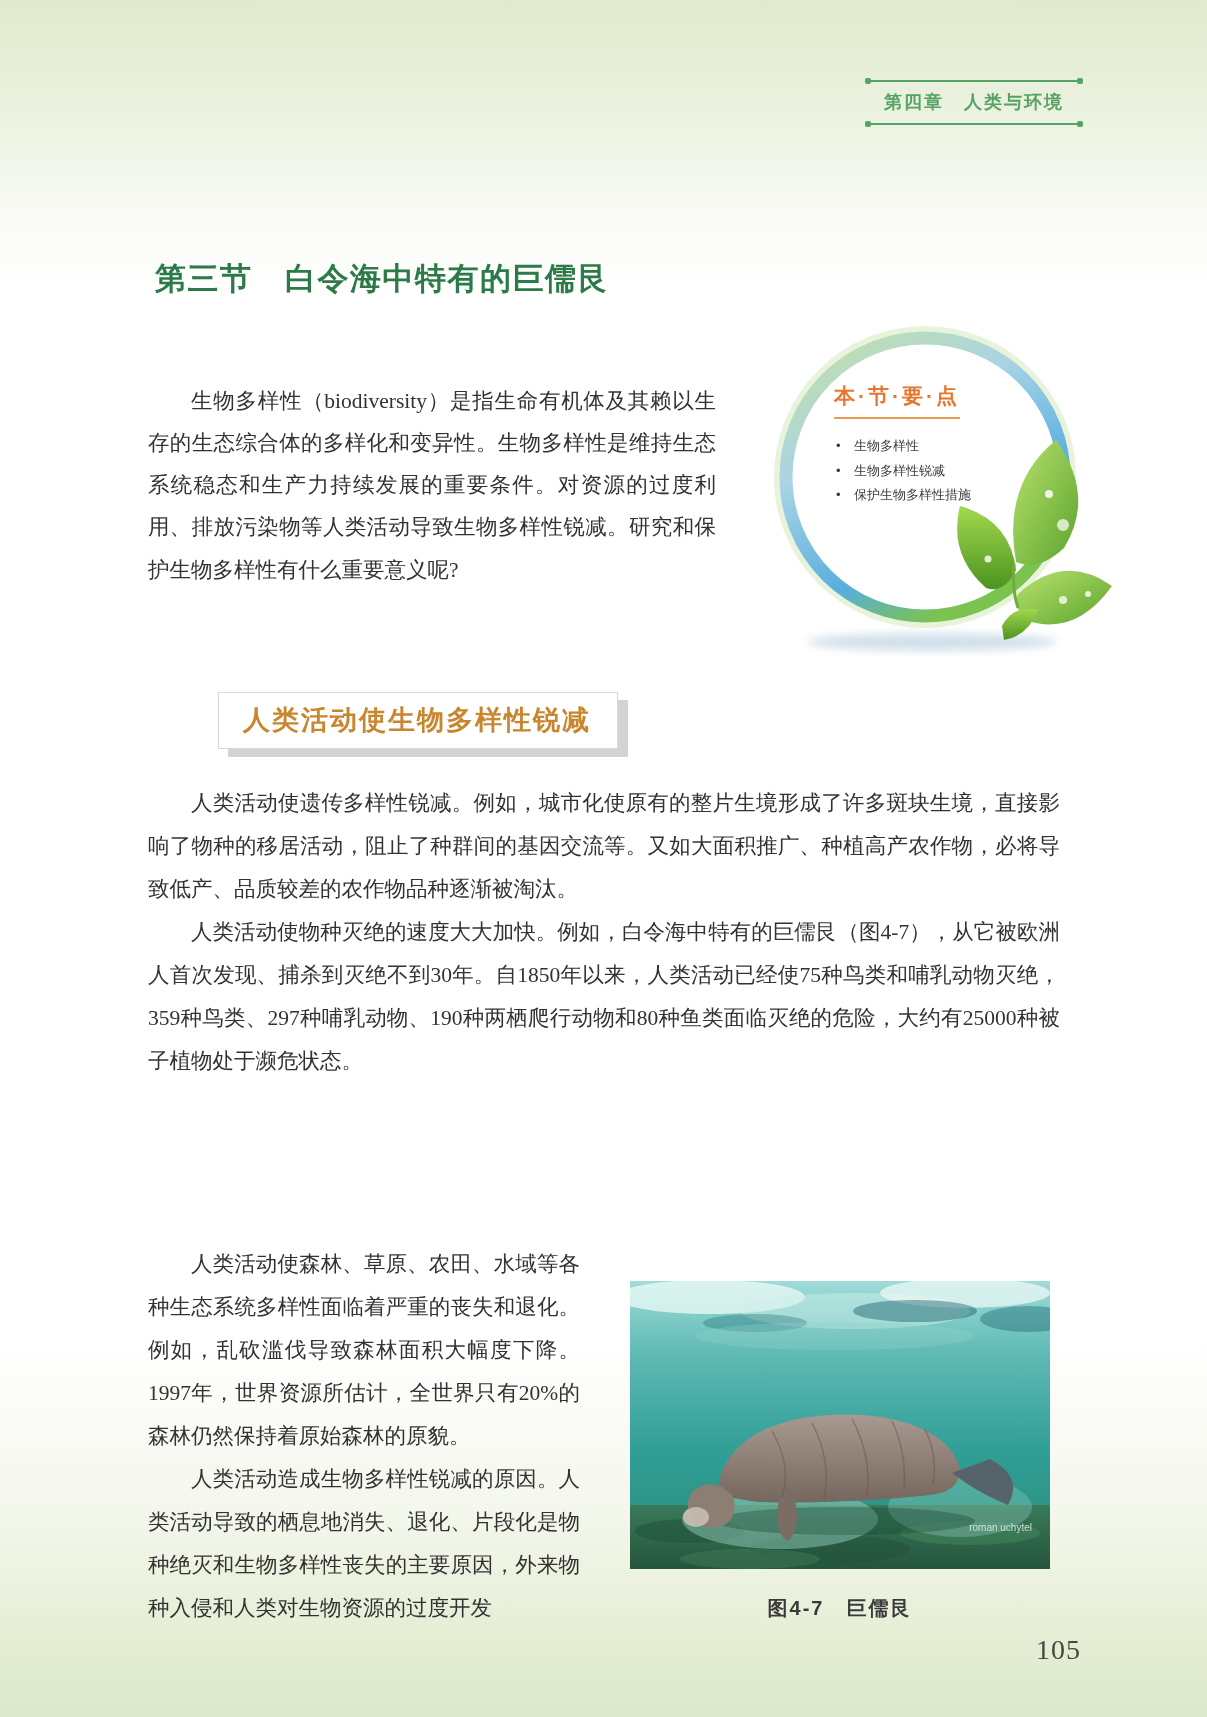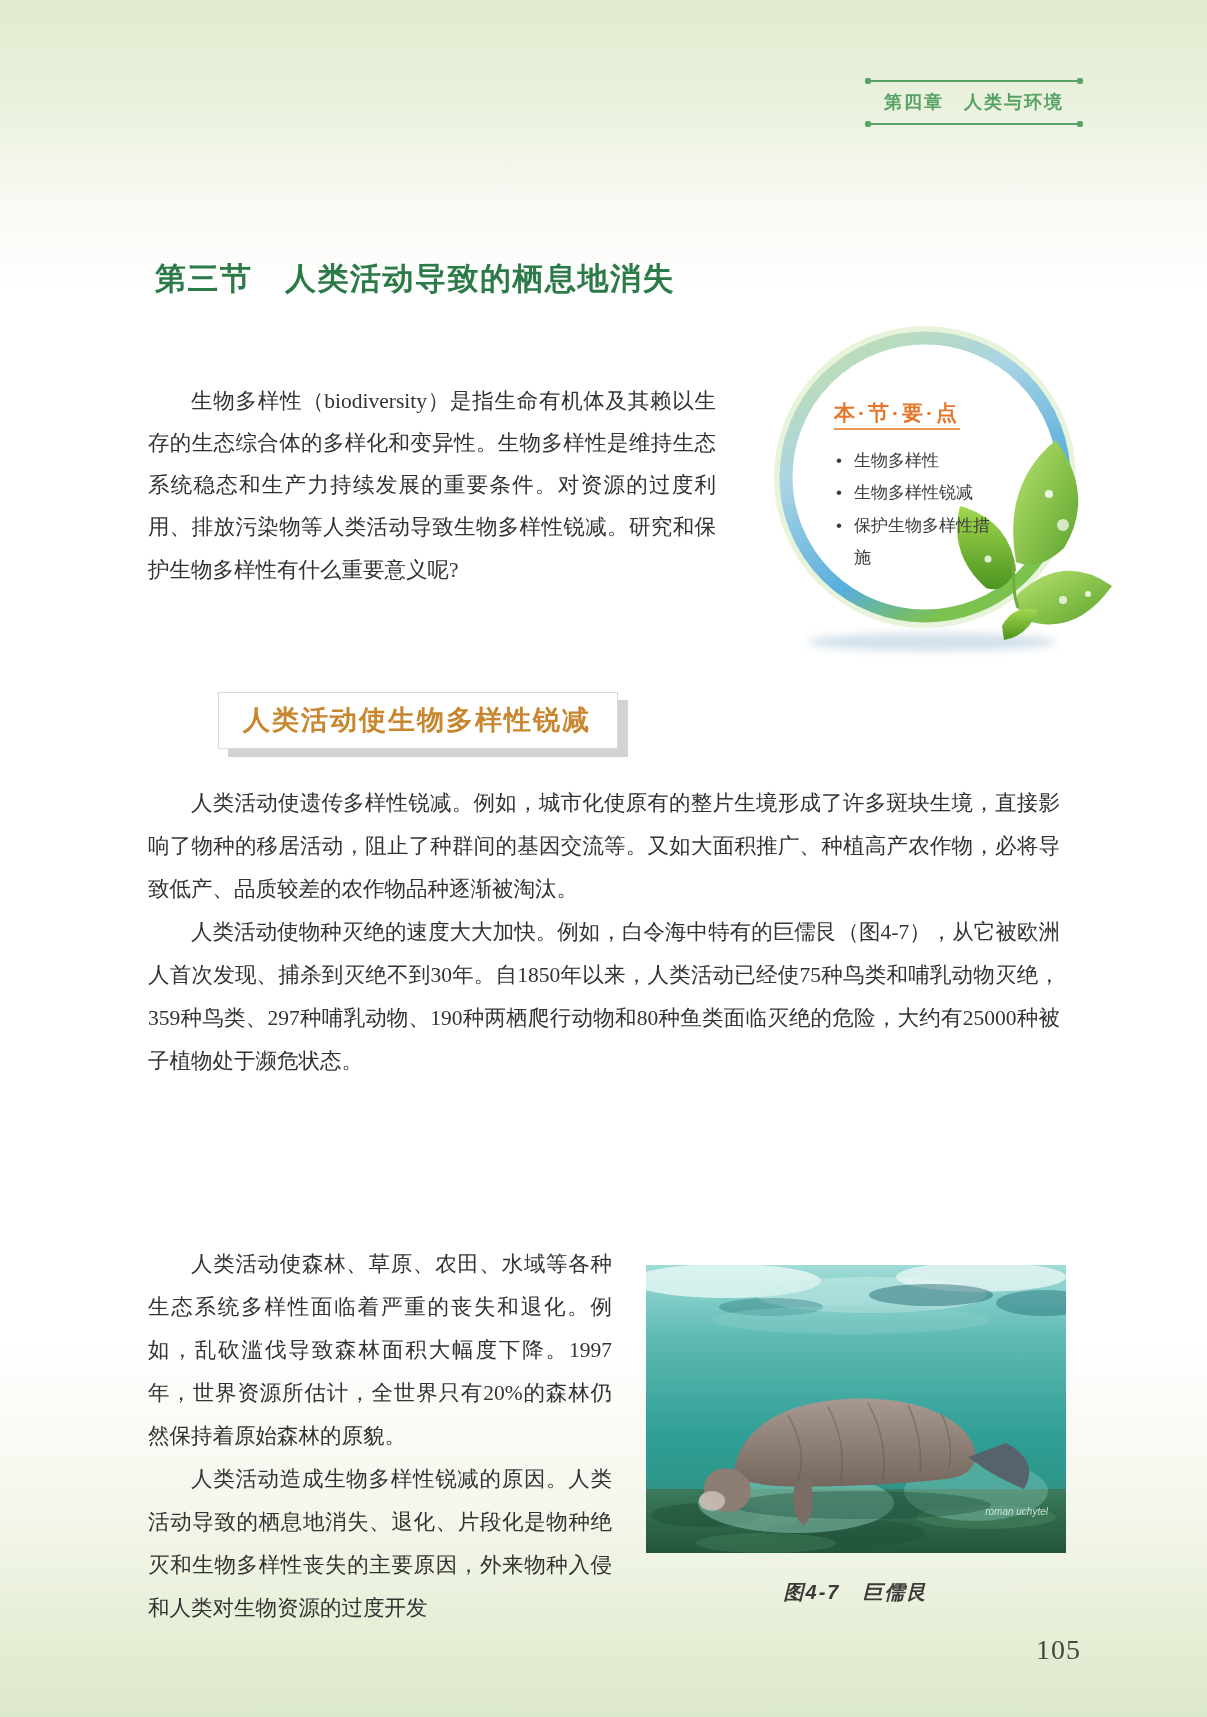--- a/index.html
+++ b/index.html
@@ -46,27 +46,27 @@
   }
 
   
   .keypoints{position:absolute;top:322px;left:762px;width:350px;height:335px;}
   .keypoints svg{position:absolute;inset:0;}
   .kp-inner{position:absolute;left:72px;top:60px;width:228px;}
   .kp-title{
     display:inline-block;
     font-family:"Liberation Sans","DejaVu Sans",sans-serif;
     font-size:21px;font-weight:bold;color:#e5762c;letter-spacing:3px;
-    border-bottom:2px solid #ea9a55;padding-bottom:1px;margin-top:17px;
+    border-bottom:2px solid #ea9a55;padding-bottom:7px;
   }
   .kp-list{list-style:none;margin:15px 0 0 0;padding:0;max-width:160px;}
   .kp-list li{
     position:relative;
     font-family:"Liberation Sans","DejaVu Sans",sans-serif;
-    font-size:17px;color:#3c3c3c;line-height:1.9;padding-left:20px;
+    font-size:13px;color:#3c3c3c;line-height:1.9;padding-left:20px;
   }
   .kp-list li::before{
     content:"\2022";position:absolute;left:2px;top:0;color:#3c3c3c;
   }
 
   
   .subheading-box{
     position:absolute;top:692px;left:218px;
     background:#ffffff;border:1px solid #d9d9d9;
     box-shadow:10px 8px 0 rgba(158,158,158,0.45);
@@ -85,21 +85,21 @@
     margin:0;font-size:21.5px;line-height:2.0;color:#323232;
     text-indent:2em;text-align:justify;
   }
 
   
   .two-col{
     position:absolute;top:1243px;left:148px;width:918px;
     display:flex;gap:34px;align-items:flex-start;
   }
   .col-text{width:470px;}
-  .figure{width:420px;margin:0;flex:none;font-style:italic;}
+  .figure{width:420px;margin:16px;flex:none;}
   .photo-wrap{margin-top:22px;width:420px;height:288px;position:relative;}
   .photo-wrap svg{display:block;}
   .fig-caption{
     margin-top:26px;text-align:center;
     font-family:"Liberation Sans","DejaVu Sans",sans-serif;
     font-size:20px;font-weight:bold;color:#3a3a3a;letter-spacing:2px;
   }
 
   
   .page-number{
@@ -111,21 +111,21 @@
 <body>
 
 <div class="page">
 
   <div class="chapter-header">
     <div class="ch-rule"></div>
     <div class="ch-text">第四章　人类与环境</div>
     <div class="ch-rule"></div>
   </div>
 
-  <h1 class="section-title">第三节　人类活动导致的栖息地消失</h1>
+  <h1 class="section-title">第三节　白令海中特有的巨儒艮</h1>
 
   <p class="intro">生物多样性（biodiversity）是指生命有机体及其赖以生存的生态综合体的多样化和变异性。生物多样性是维持生态系统稳态和生产力持续发展的重要条件。对资源的过度利用、排放污染物等人类活动导致生物多样性锐减。研究和保护生物多样性有什么重要意义呢?</p>
 
   <div class="keypoints">
     <svg width="350" height="335" viewBox="0 0 350 335">
       <defs>
         <linearGradient id="ringGrad" x1="0" y1="0" x2="0.55" y2="1">
           <stop offset="0" stop-color="#c6e1a2"></stop>
           <stop offset="0.4" stop-color="#a9d4e4"></stop>
           <stop offset="0.78" stop-color="#58aede"></stop>

